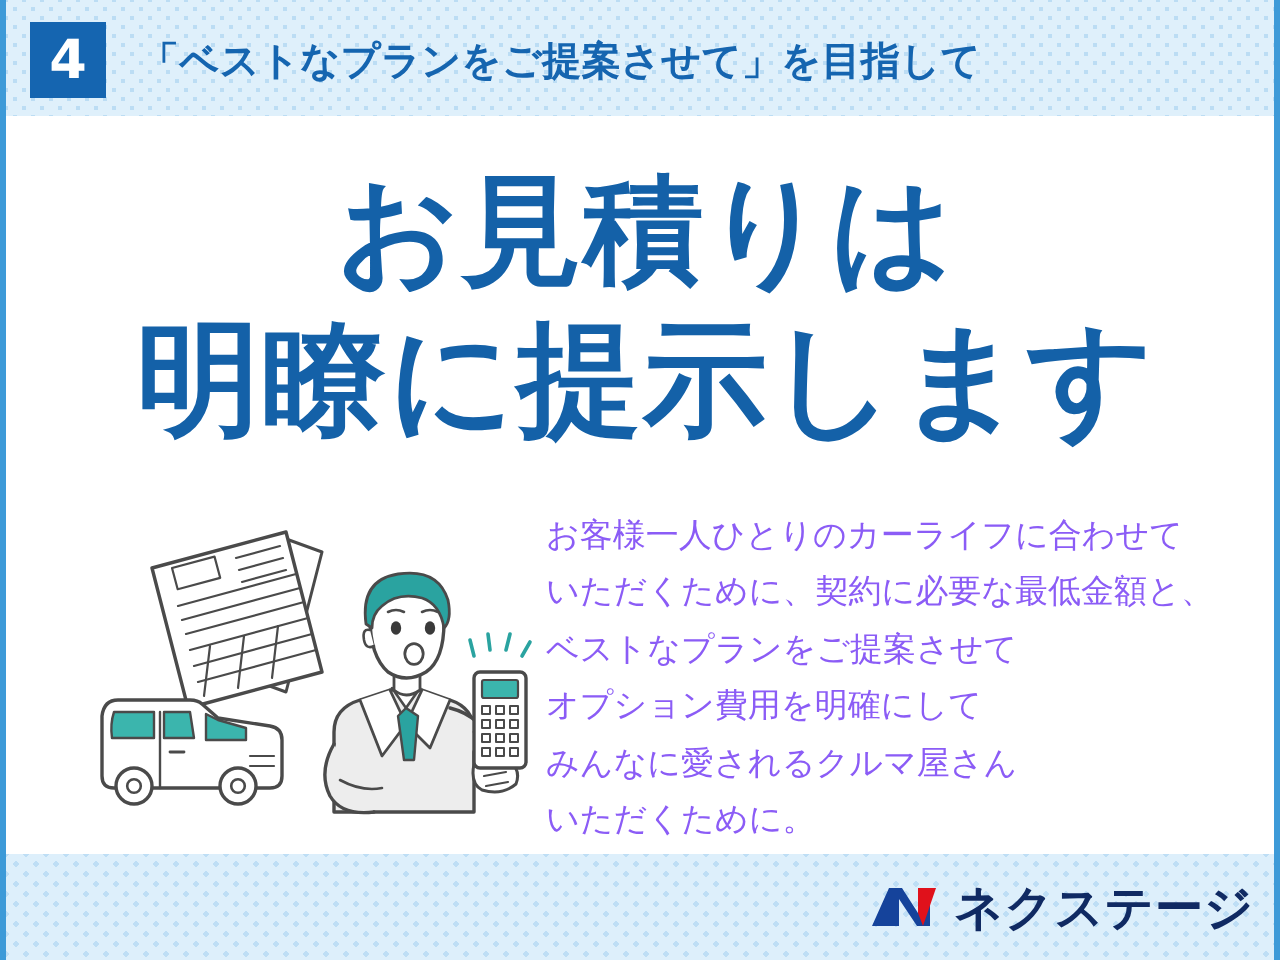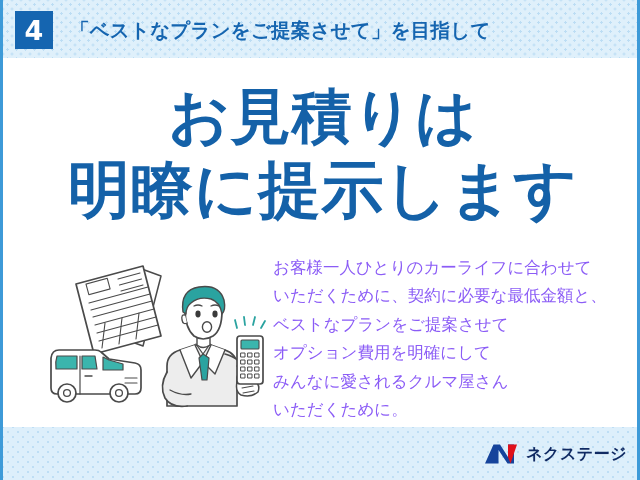--- a/index.html
+++ b/index.html
@@ -142,21 +142,21 @@
     align-items: center;
   }
   .brand-mark {
     width: 34px;
     height: 21px;
     margin-right: 8px;
     display: block;
   }
   .brand-name {
     color: #102a63;
-    font-size: 16px;
+    font-size: 24px;
     font-weight: 700;
     letter-spacing: 0.5px;
     font-family: Liberation Sans, sans-serif;
     white-space: nowrap;
   }
 </style>
 </head>
 <body>
 
 <div id="page">

